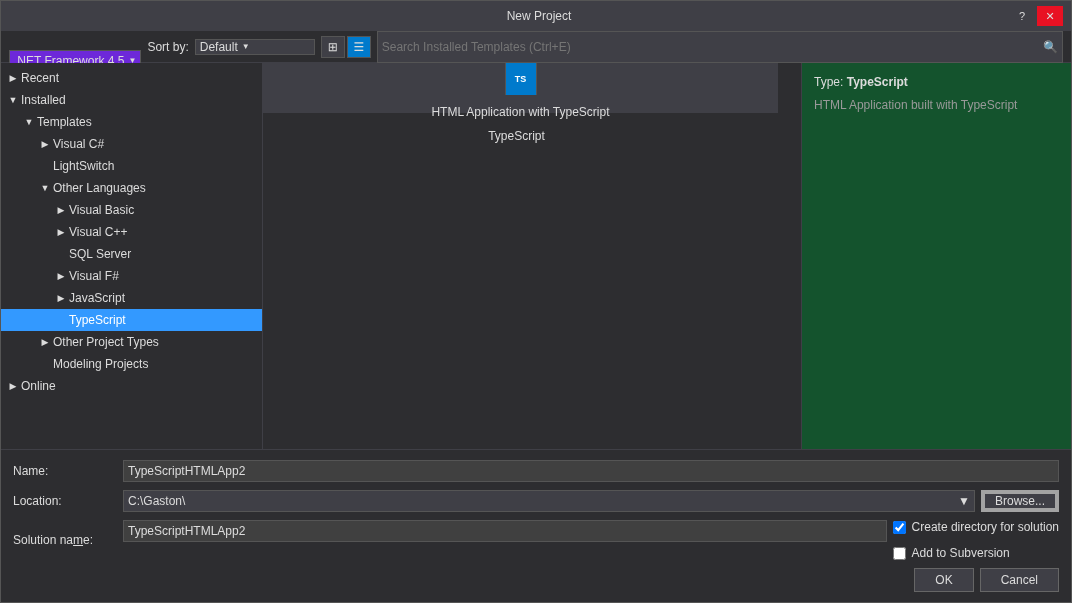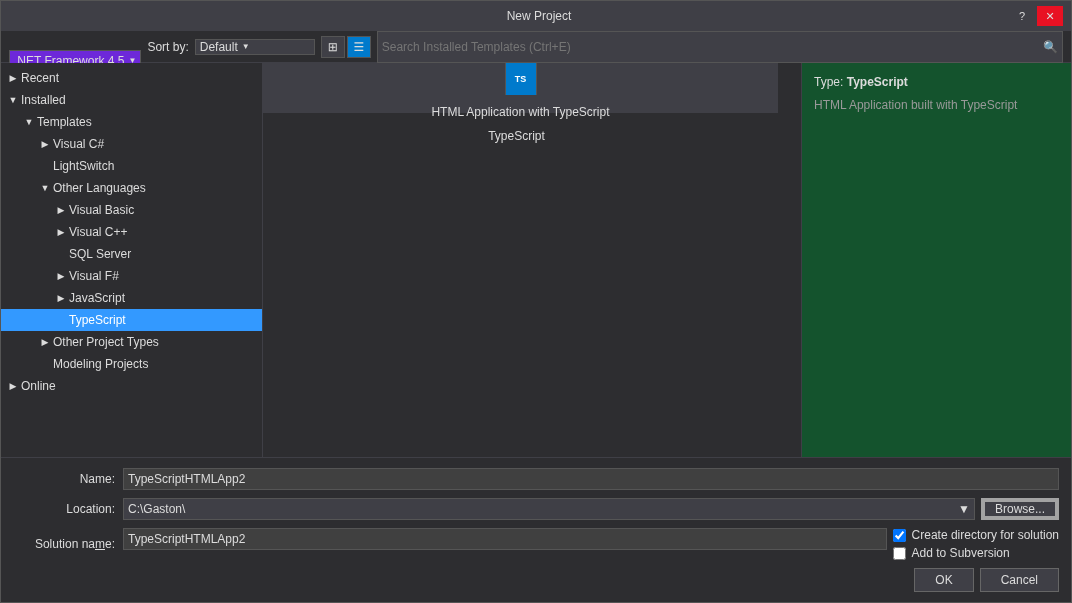--- a/index.html
+++ b/index.html
@@ -255,21 +255,21 @@
     }
     .form-row {
       display: flex;
       align-items: center;
       margin-bottom: 8px;
     }
     .form-label {
       width: 110px;
       color: #dcdcdc;
       font-size: 12px;
-      text-align: right;
+      text-align: left;
       padding-right: 8px;
     }
     .form-input {
       flex: 1;
       height: 22px;
       background: #404040;
       border: 1px solid #555;
       color: #dcdcdc;
       padding: 0 4px;
       font-size: 12px;
@@ -300,21 +300,21 @@
       border: 4px solid #a3a3a3;
       color: #dcdcdc;
       font-size: 12px;
       cursor: pointer;
       white-space: nowrap;
     }
     .checkboxes-panel {
       margin-left: 110px;
       display: flex;
       flex-direction: column;
-      gap: 4px;
+      gap: 12px;
     }
     .checkbox-row {
       display: flex;
       align-items: center;
       gap: 6px;
     }
     .checkbox-row input[type="checkbox"] {
       width: 13px;
       height: 13px;
     }

